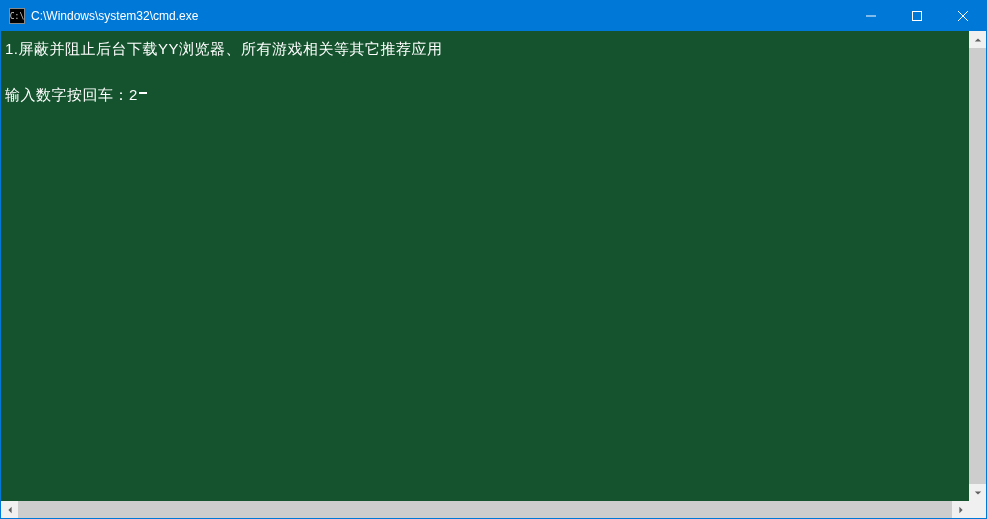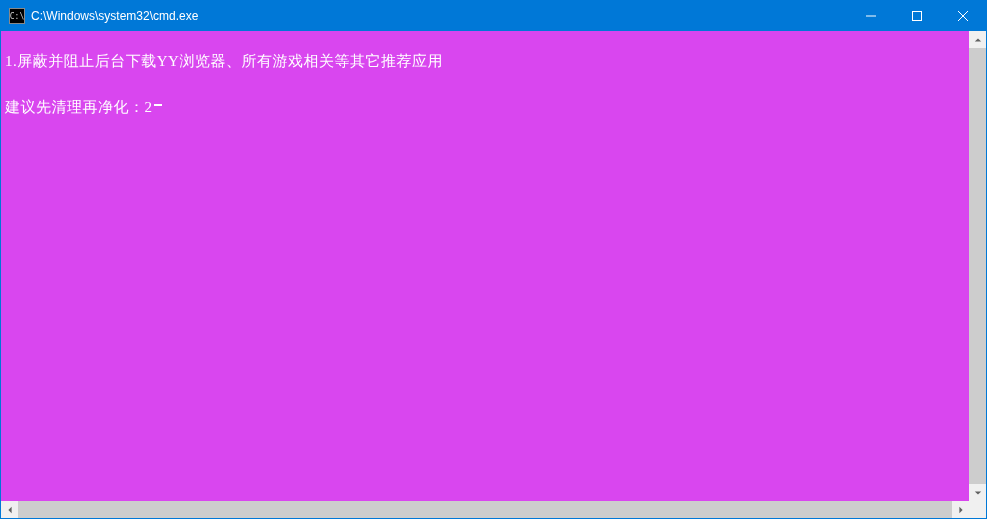--- a/index.html
+++ b/index.html
@@ -67,26 +67,26 @@
       fill: none;
     }
     .content-area {
       flex: 1;
       display: flex;
       background: #000;
       position: relative;
     }
     .console {
       flex: 1;
-      background: #d946ef;
+      background: #14532d;
       color: #fff;
       font-size: 15px;
       line-height: 1.6;
-      padding: 18px 4px;
-      font-family: Liberation Serif, serif;
+      padding: 6px 4px;
+      font-family: Liberation Sans, sans-serif;
       letter-spacing: 0.5px;
     }
     .console .line {
       white-space: pre;
       margin-bottom: 4px;
     }
     .console .blank {
       height: 18px;
     }
     .highlighted {
@@ -196,21 +196,21 @@
           <line x1="10" y1="0" x2="0" y2="10"></line>
         </svg>
     </div>
   </div>
 
   <div class="content-area">
     <div class="console">
       <div class="line">1.屏蔽并阻止后台下载YY浏览器、所有游戏相关等其它推荐应用</div>
       <div class="blank"></div>
       <div class="line prompt-line">
-        <span>建议先清理再净化：</span><span>2</span><span class="cursor"></span>
+        <span>输入数字按回车：</span><span>2</span><span class="cursor"></span>
       </div>
     </div>
 
     <div class="scrollbar-v">
       <div class="scroll-arrow">
         <svg viewBox="0 0 10 10">
             <path d="M1 7 L5 3 L9 7 Z"></path>
           </svg>
       </div>
       <div class="scroll-track">

